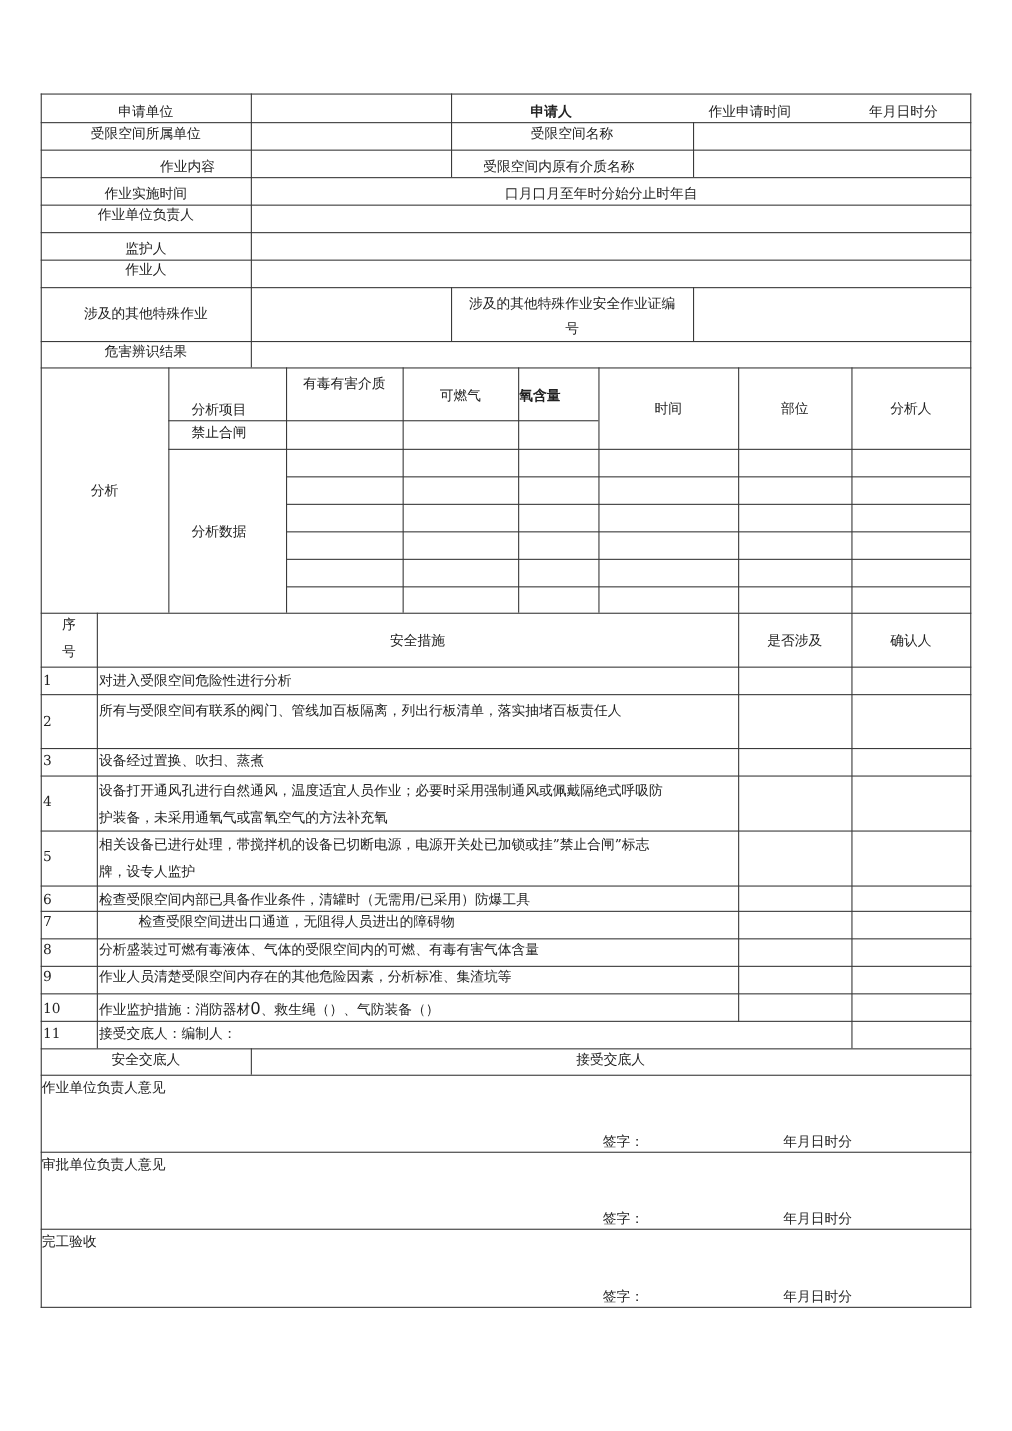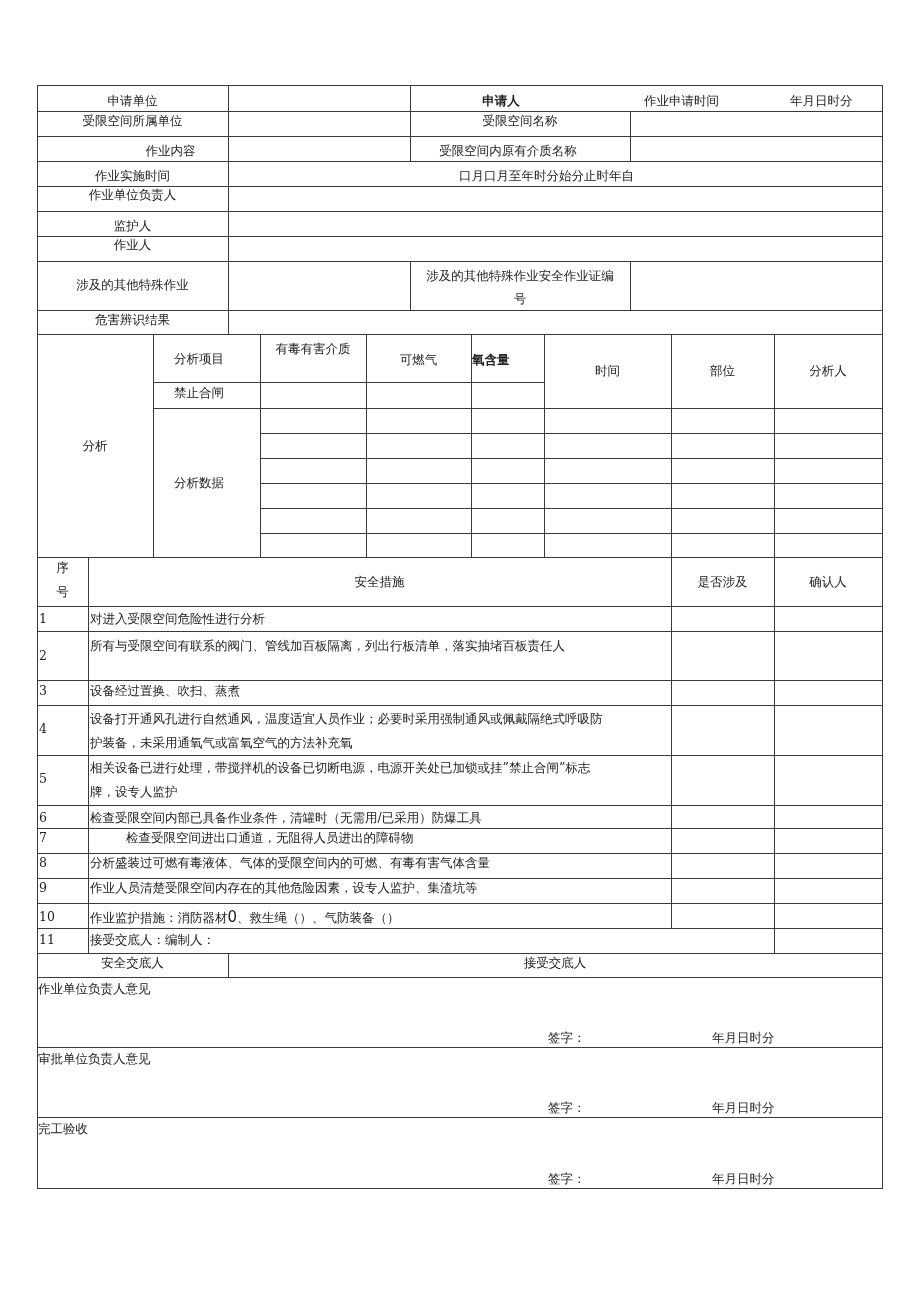--- a/index.html
+++ b/index.html
@@ -86,21 +86,21 @@
   <div class="l h" style="left:153px;top:382px;width:391px;"></div>
   <div class="l h" style="left:153px;top:408px;width:729px;"></div>
   <div class="l h" style="left:260px;top:433px;width:622px;"></div>
   <div class="l h" style="left:260px;top:458px;width:622px;"></div>
   <div class="l h" style="left:260px;top:483px;width:622px;"></div>
   <div class="l h" style="left:260px;top:508px;width:622px;"></div>
   <div class="l h" style="left:260px;top:533px;width:622px;"></div>
   <div class="l h" style="left:37px;top:557px;width:846px;"></div>
 
   <div class="t c" style="left:37px;width:116px;top:438px;">分析</div>
-  <div class="t" style="left:174px;top:351px;text-align:right;">分析项目</div>
+  <div class="t" style="left:174px;top:364px;text-align:right;">分析项目</div>
   <div class="t" style="left:174px;top:385px;">禁止合闸</div>
   <div class="t" style="left:174px;top:475px;">分析数据</div>
 
   <div class="t c" style="left:260px;width:106px;top:341px;">有毒有害介质</div>
   <div class="t c" style="left:366px;width:105px;top:352px;">可燃气</div>
   <div class="t sans" style="left:472px;top:352px;font-weight:bold;">氧含量</div>
   <div class="t c" style="left:544px;width:127px;top:363px;">时间</div>
   <div class="t c" style="left:671px;width:103px;top:363px;">部位</div>
   <div class="t c" style="left:774px;width:108px;top:363px;">分析人</div>
 
@@ -164,21 +164,21 @@
   <div class="t" style="left:90px;top:830px;margin-left:36px;">检查受限空间进出口通道，无阻得人员进出的障碍物</div>
   <div class="cell" style="left:672px;top:829px;width:102px;height:24px;"></div>
   <div class="cell" style="left:775px;top:829px;width:107px;height:24px;"></div>
 
   <div class="t" style="left:39px;top:855px;">8</div>
   <div class="t" style="left:90px;top:855px;">分析盛装过可燃有毒液体、气体的受限空间内的可燃、有毒有害气体含量</div>
   <div class="cell" style="left:672px;top:854px;width:102px;height:24px;"></div>
   <div class="cell" style="left:775px;top:854px;width:107px;height:24px;"></div>
 
   <div class="t" style="left:39px;top:880px;">9</div>
-  <div class="t" style="left:90px;top:880px;">作业人员清楚受限空间内存在的其他危险因素，设专人监护、集渣坑等</div>
+  <div class="t" style="left:90px;top:880px;">作业人员清楚受限空间内存在的其他危险因素，分析标准、集渣坑等</div>
   <div class="cell" style="left:672px;top:879px;width:102px;height:24px;"></div>
   <div class="cell" style="left:775px;top:879px;width:107px;height:24px;"></div>
 
   <div class="t" style="left:39px;top:909px;">10</div>
   <div class="t" style="left:90px;top:909px;"><span>作业监护措施：消防器材</span><span class="sans" style="font-size:15px;">0</span><span>、救生绳（）、气防装备（）</span></div>
   <div class="cell" style="left:672px;top:904px;width:102px;height:24px;"></div>
   <div class="cell" style="left:775px;top:904px;width:107px;height:24px;"></div>
 
   <div class="t" style="left:39px;top:932px;">11</div>
   <div class="t" style="left:90px;top:932px;">接受交底人：编制人：</div>

